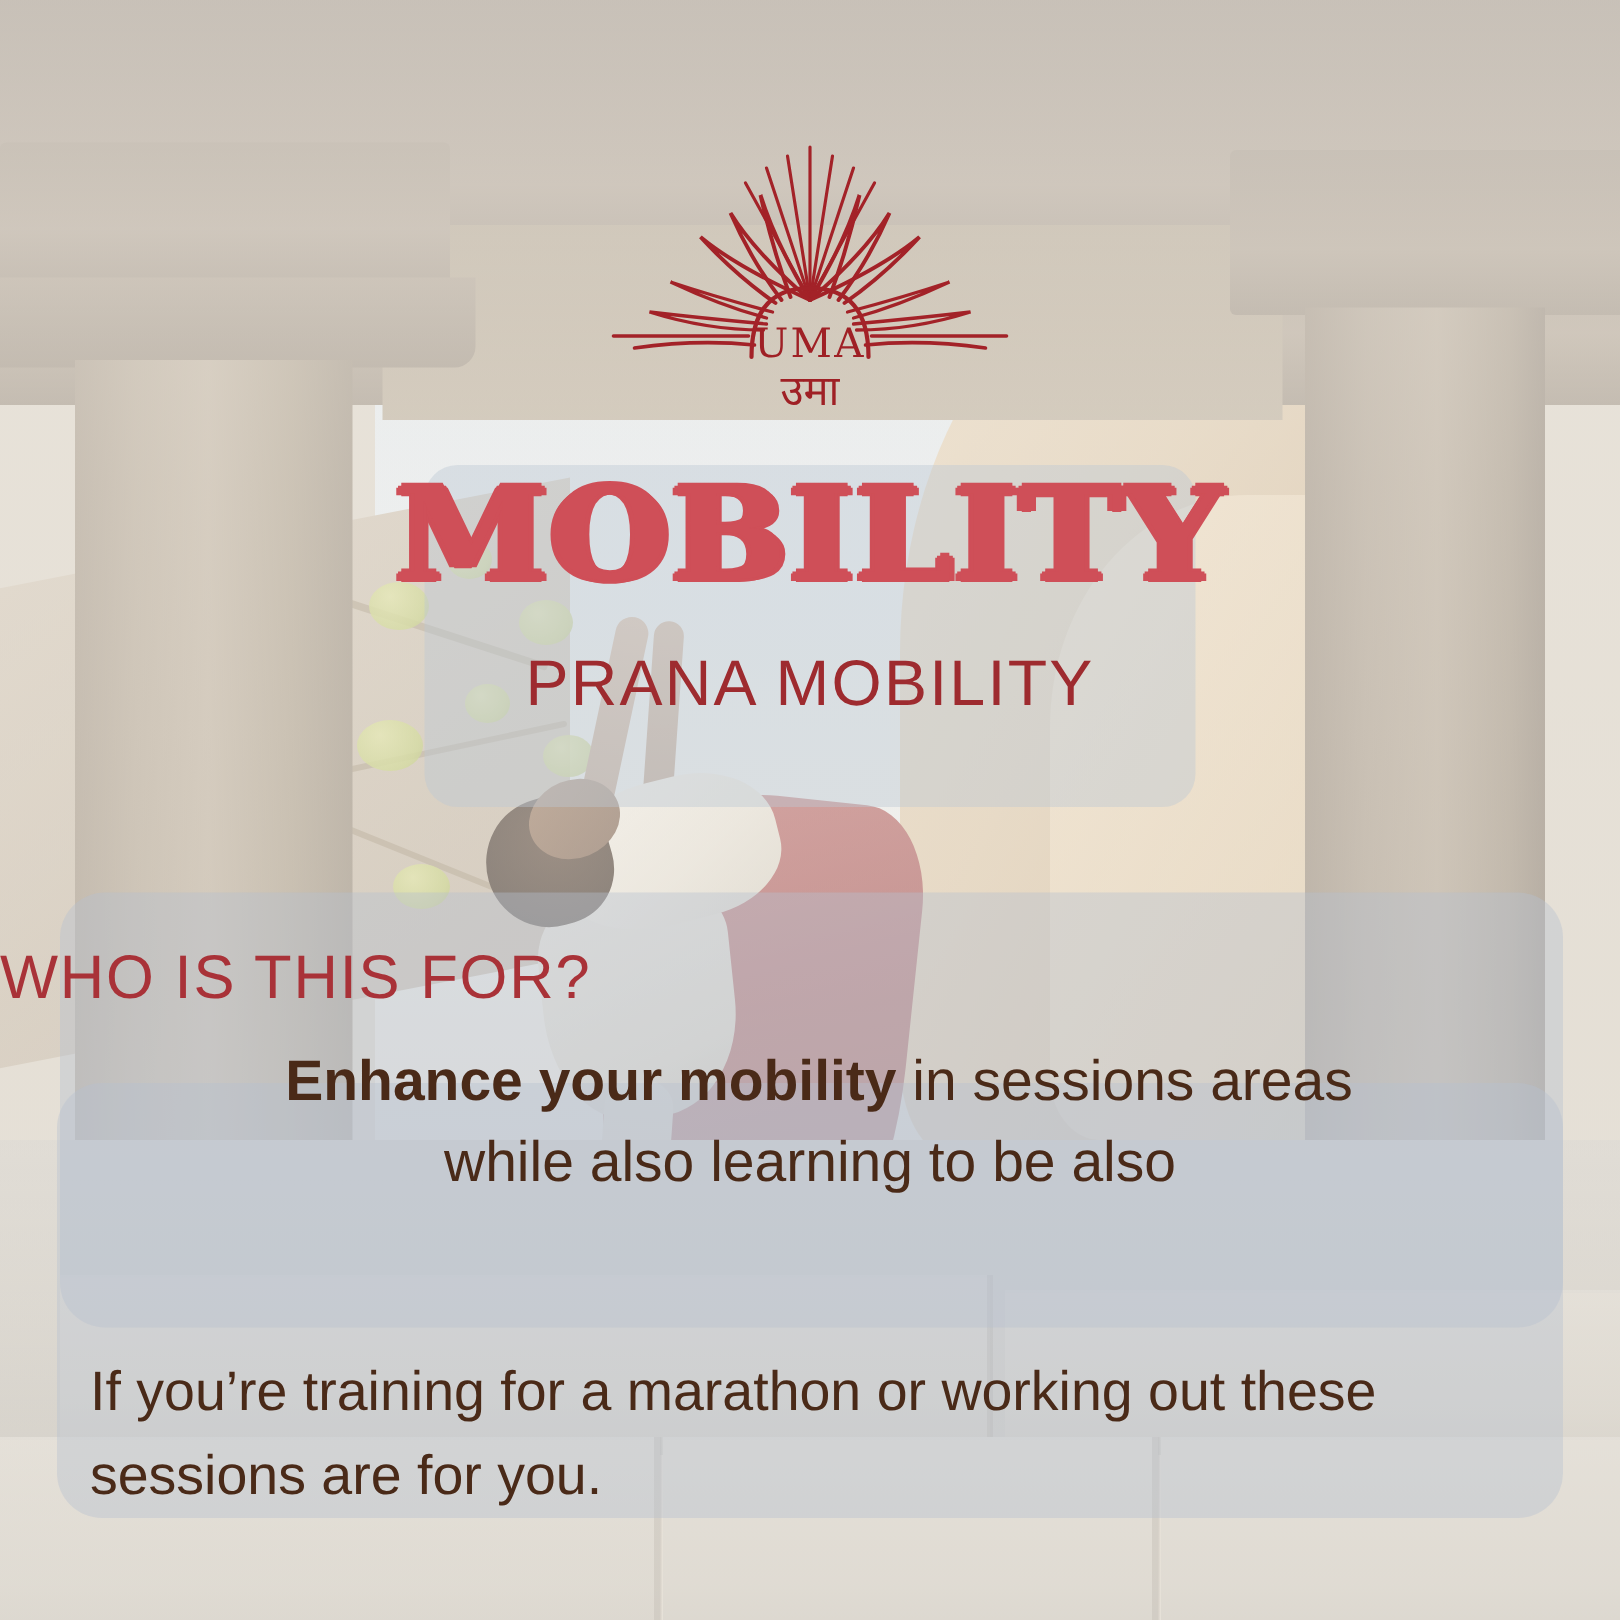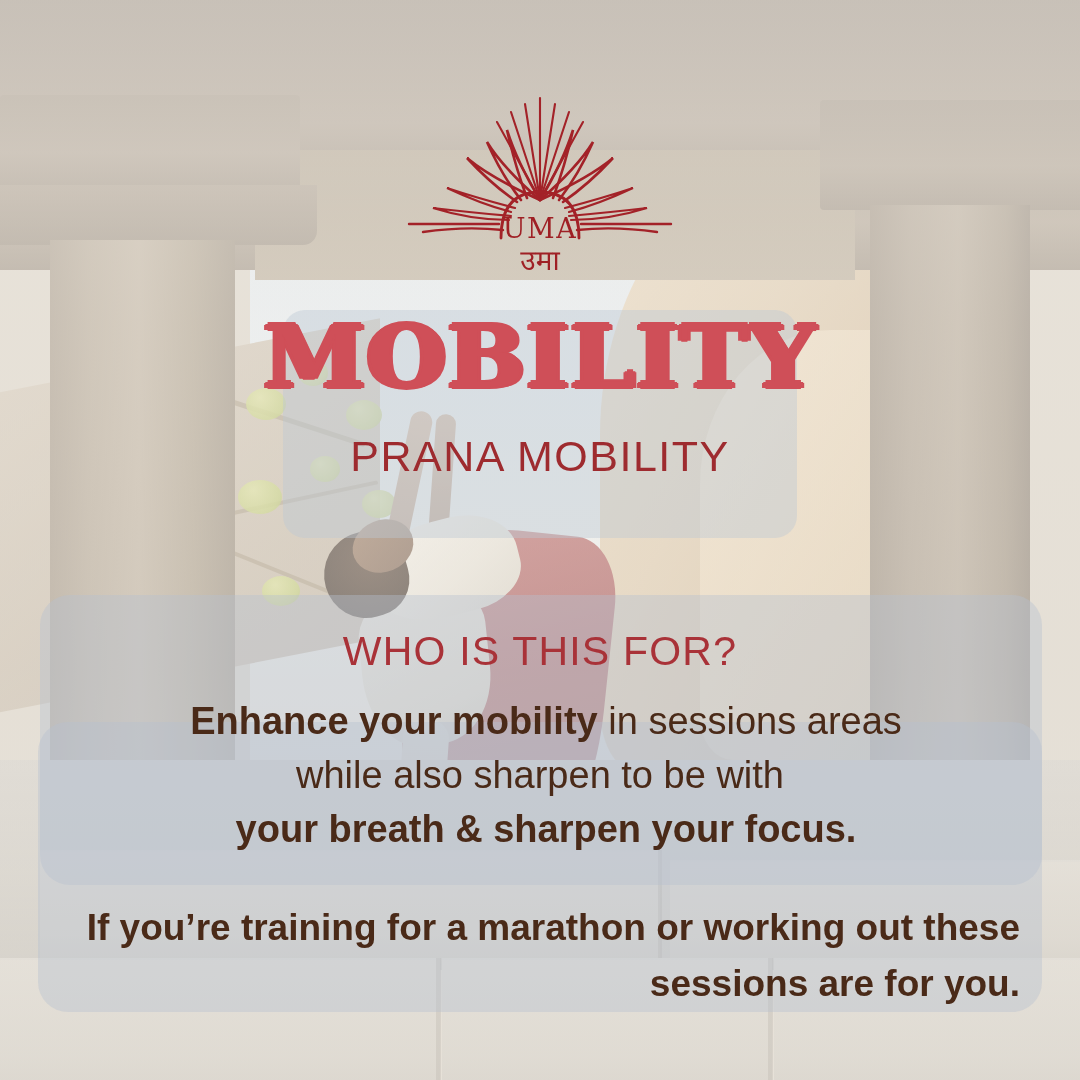--- a/index.html
+++ b/index.html
@@ -197,34 +197,34 @@
        3px 1px 0 #cf4f58, -3px 1px 0 #cf4f58;
   }
   .subtitle {
     margin-top:34px;
     font-family:"Liberation Sans", sans-serif;
     font-size:43px; font-weight:400; letter-spacing:1.5px;
     color:#9e2b2f;
   }
 
   .who {
-    position:absolute; left:0; right:0; top:628px; text-align:center;
+    position:absolute; left:0; right:0; top:628px; text-align:left;
     font-size:41px; font-weight:400; letter-spacing:1.2px;
     color:#a93238;
   }
 
   .blurb {
     position:absolute; left:90px; right:90px; top:695px; text-align:center;
     font-size:38px; line-height:1.42; color:#4a2a18; font-weight:400;
   }
   .blurb b { font-weight:700;margin-left:12px; }
 
   .closing {
-    position:absolute; left:60px; right:60px; top:900px; text-align:right;
-    font-size:37px; line-height:1.5; color:#4a2a18; font-weight:700;
+    position:absolute; left:60px; right:60px; top:900px; text-align:left;
+    font-size:37px; line-height:1.5; color:#4a2a18; font-weight:400;
   }
 </style>
 </head>
 <body>
 
 <div class="poster">
 
   <div class="photo">
     <div class="sky"></div>
     <div class="far-slope-l"></div>
@@ -338,22 +338,19 @@
       <div class="title">MOBILITY</div>
       <div class="subtitle">PRANA MOBILITY</div>
     </div>
 
     <div class="who">WHO IS THIS FOR?</div>
 
     <div class="blurb">
       <div>
         <b>Enhance your mobility</b><span> in sessions areas</span>
       </div>
-      <div>while also sharpen to be with</div>
-      <div>
-        <b>your breath &amp; sharpen your focus.</b>
-      </div>
+      <div>while also learning to be also</div>
     </div>
 
     <div class="closing">If you’re training for a marathon or working out these sessions are for you.</div>
 
   </div>
 </div>
 
 </body></html>

